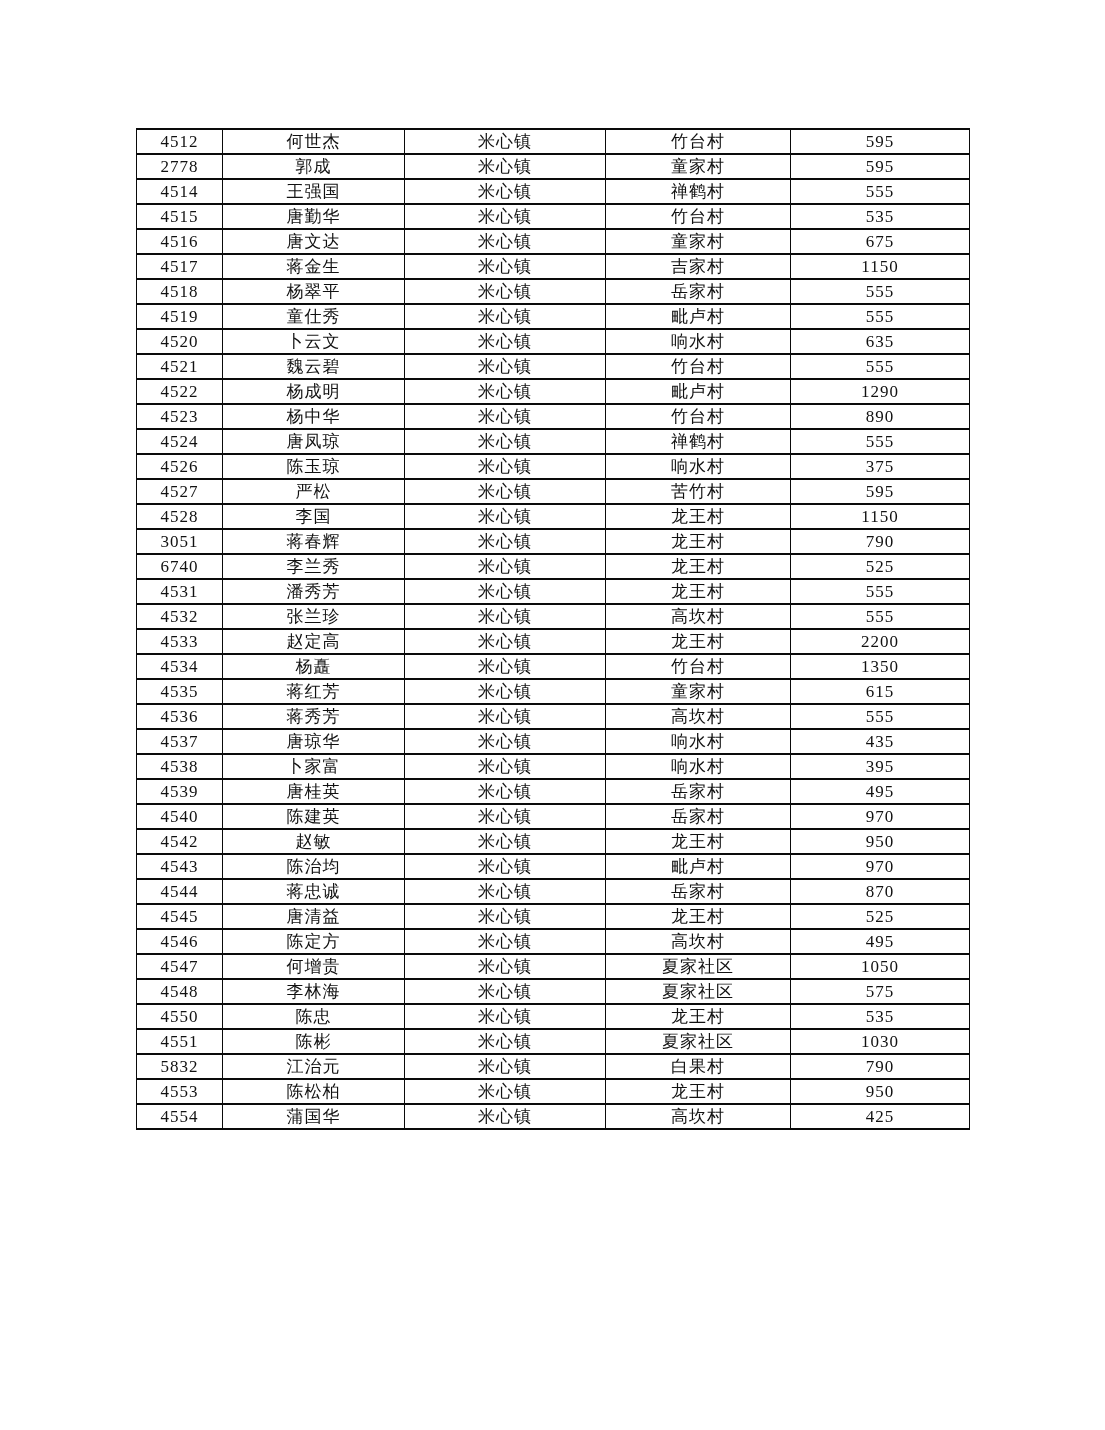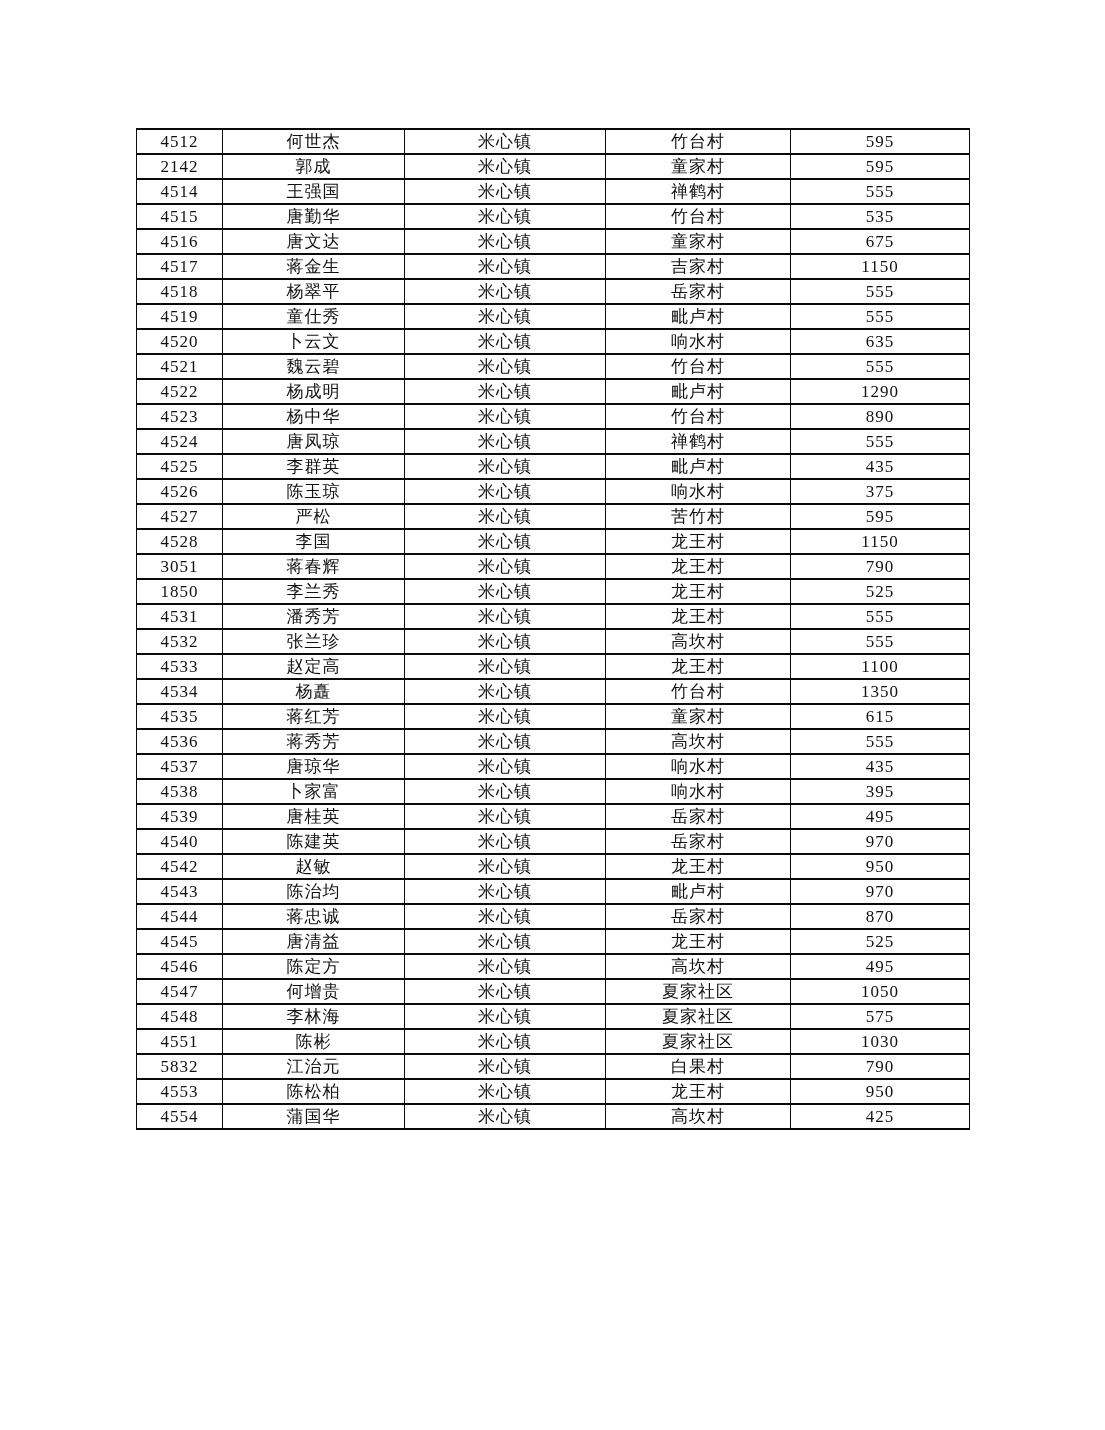--- a/index.html
+++ b/index.html
@@ -60,21 +60,21 @@
     </colgroup>
     <tbody>
         <tr>
           <td class="cell-serial">4512</td>
           <td class="cell-name">何世杰</td>
           <td class="cell-town">米心镇</td>
           <td class="cell-village">竹台村</td>
           <td class="cell-amount">595</td>
         </tr>
         <tr>
-          <td class="cell-serial">2142</td>
+          <td class="cell-serial">2778</td>
           <td class="cell-name">郭成</td>
           <td class="cell-town">米心镇</td>
           <td class="cell-village">童家村</td>
           <td class="cell-amount">595</td>
         </tr>
         <tr>
           <td class="cell-serial">4514</td>
           <td class="cell-name">王强国</td>
           <td class="cell-town">米心镇</td>
           <td class="cell-village">禅鹤村</td>
@@ -144,27 +144,20 @@
           <td class="cell-amount">890</td>
         </tr>
         <tr>
           <td class="cell-serial">4524</td>
           <td class="cell-name">唐凤琼</td>
           <td class="cell-town">米心镇</td>
           <td class="cell-village">禅鹤村</td>
           <td class="cell-amount">555</td>
         </tr>
         <tr>
-          <td class="cell-serial">4525</td>
-          <td class="cell-name">李群英</td>
-          <td class="cell-town">米心镇</td>
-          <td class="cell-village">毗卢村</td>
-          <td class="cell-amount">435</td>
-        </tr>
-        <tr>
           <td class="cell-serial">4526</td>
           <td class="cell-name">陈玉琼</td>
           <td class="cell-town">米心镇</td>
           <td class="cell-village">响水村</td>
           <td class="cell-amount">375</td>
         </tr>
         <tr>
           <td class="cell-serial">4527</td>
           <td class="cell-name">严松</td>
           <td class="cell-town">米心镇</td>
@@ -179,21 +172,21 @@
           <td class="cell-amount">1150</td>
         </tr>
         <tr>
           <td class="cell-serial">3051</td>
           <td class="cell-name">蒋春辉</td>
           <td class="cell-town">米心镇</td>
           <td class="cell-village">龙王村</td>
           <td class="cell-amount">790</td>
         </tr>
         <tr>
-          <td class="cell-serial">1850</td>
+          <td class="cell-serial">6740</td>
           <td class="cell-name">李兰秀</td>
           <td class="cell-town">米心镇</td>
           <td class="cell-village">龙王村</td>
           <td class="cell-amount">525</td>
         </tr>
         <tr>
           <td class="cell-serial">4531</td>
           <td class="cell-name">潘秀芳</td>
           <td class="cell-town">米心镇</td>
           <td class="cell-village">龙王村</td>
@@ -204,21 +197,21 @@
           <td class="cell-name">张兰珍</td>
           <td class="cell-town">米心镇</td>
           <td class="cell-village">高坎村</td>
           <td class="cell-amount">555</td>
         </tr>
         <tr>
           <td class="cell-serial">4533</td>
           <td class="cell-name">赵定高</td>
           <td class="cell-town">米心镇</td>
           <td class="cell-village">龙王村</td>
-          <td class="cell-amount">1100</td>
+          <td class="cell-amount">2200</td>
         </tr>
         <tr>
           <td class="cell-serial">4534</td>
           <td class="cell-name">杨矗</td>
           <td class="cell-town">米心镇</td>
           <td class="cell-village">竹台村</td>
           <td class="cell-amount">1350</td>
         </tr>
         <tr>
           <td class="cell-serial">4535</td>
@@ -303,20 +296,27 @@
           <td class="cell-town">米心镇</td>
           <td class="cell-village">夏家社区</td>
           <td class="cell-amount">1050</td>
         </tr>
         <tr>
           <td class="cell-serial">4548</td>
           <td class="cell-name">李林海</td>
           <td class="cell-town">米心镇</td>
           <td class="cell-village">夏家社区</td>
           <td class="cell-amount">575</td>
+        </tr>
+        <tr>
+          <td class="cell-serial">4550</td>
+          <td class="cell-name">陈忠</td>
+          <td class="cell-town">米心镇</td>
+          <td class="cell-village">龙王村</td>
+          <td class="cell-amount">535</td>
         </tr>
         <tr>
           <td class="cell-serial">4551</td>
           <td class="cell-name">陈彬</td>
           <td class="cell-town">米心镇</td>
           <td class="cell-village">夏家社区</td>
           <td class="cell-amount">1030</td>
         </tr>
         <tr>
           <td class="cell-serial">5832</td>

